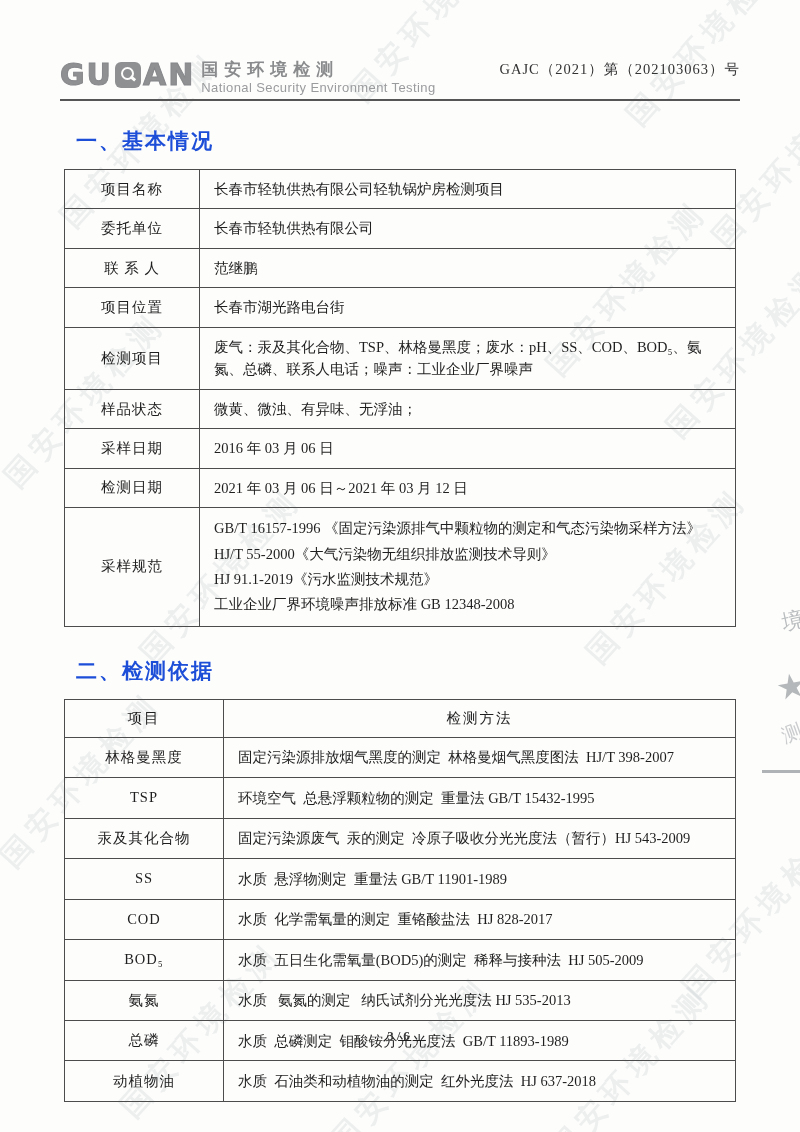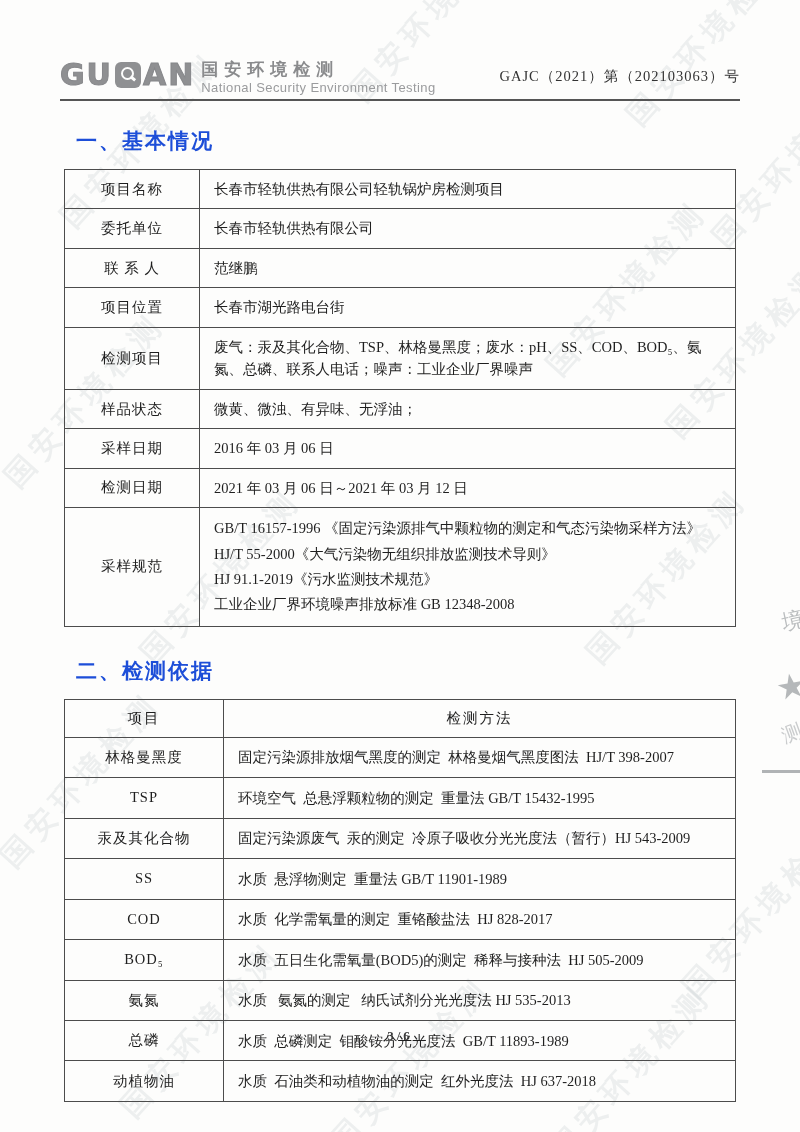--- a/index.html
+++ b/index.html
@@ -45,23 +45,23 @@
     pointer-events:none;
     font-family:"Liberation Serif",serif;
   }
   .seal .seal-char-top { position:absolute; right:4px; top:18px; font-size:22px; color:rgba(120,125,130,0.5); transform:rotate(-12deg); }
   .seal .seal-star { position:absolute; right:2px; top:78px; font-size:34px; color:rgba(110,115,120,0.5); transform:rotate(-10deg); }
   .seal .seal-char-bottom { position:absolute; right:6px; top:132px; font-size:20px; color:rgba(125,130,135,0.4); transform:rotate(-20deg); }
   .seal .seal-dash { position:absolute; right:0; top:182px; width:46px; height:3px; background:rgba(100,105,110,0.5); }
   
   .content { position:relative; z-index:1; }
   .hdr {
-    margin:12px 60px;
-    padding-top:48px; padding-bottom:5px;
-    display:flex; justify-content:space-between; align-items:center;
+    margin:0 60px;
+    padding-top:60px; padding-bottom:5px;
+    display:flex; justify-content:space-between; align-items:flex-start;
     border-bottom:2px solid #555;
   }
   .logo { display:flex; align-items:flex-start; line-height:1; }
   .logo-latin {
     font-family:"DejaVu Sans","Liberation Sans",sans-serif;
     font-weight:900; font-size:30px; letter-spacing:2px;
     color:#8f9092; -webkit-text-stroke:1px #86878a;
   }
   .logo-icon {
     display:inline-block; width:26px; height:26px; margin:2px 2px 0 2px;

